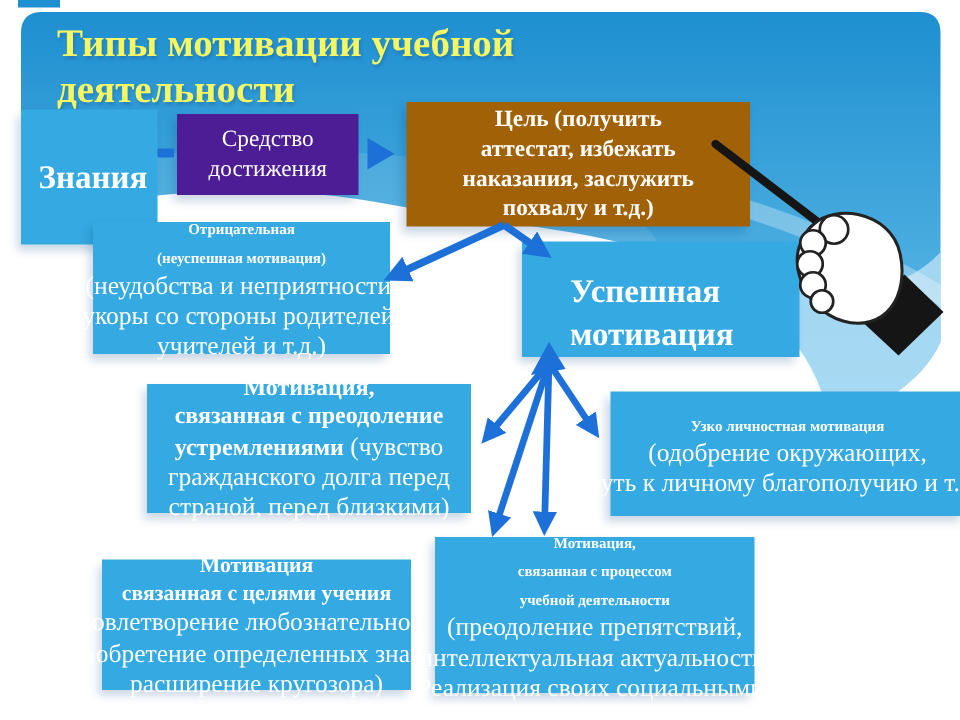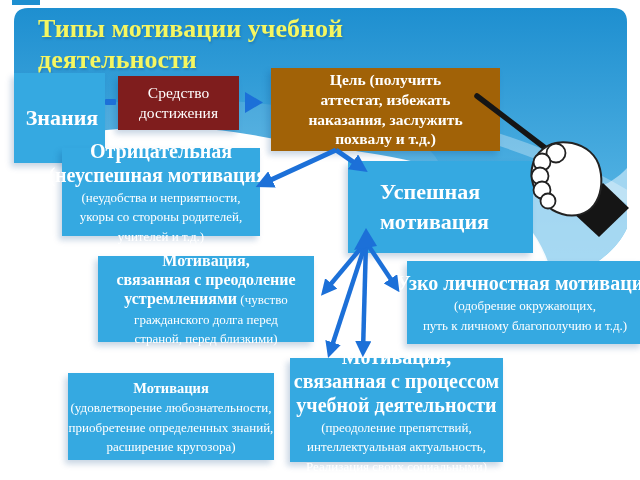--- a/index.html
+++ b/index.html
@@ -16,32 +16,32 @@
   }
   .title .line{white-space:nowrap;}
   .title .b{font-size:26px;font-weight:bold;}
   .box{
     position:absolute;z-index:2;color:#fff;
     display:flex;flex-direction:column;justify-content:center;align-items:center;
     text-align:center;overflow:visible;
     box-shadow:-3px 4px 6px rgba(10,70,130,.22);
   }
   .box .line{white-space:nowrap;line-height:1.2;}
-  .box .b{font-weight:bold;font-size:20px;}
+  .box .b{font-weight:bold;font-size:10px;}
   .box .n{font-weight:normal;font-size:15px;}
-  .box .s{font-weight:normal;font-size:13px;}
+  .box .s{font-weight:normal;font-size:17px;}
   
   #box-znaniya{left:14px;top:73px;width:91px;height:90px;align-items:center;padding-left:5px;box-sizing:border-box;}
   #box-znaniya .b{font-size:22px;}
   #box-sredstvo{left:118px;top:76px;width:121px;height:54px;}
   #box-sredstvo .n{font-size:15.5px;}
   #box-tsel{left:271px;top:68px;width:229px;height:83px;}
   #box-tsel .b{font-size:15.5px;}
   #box-otricatelnaya{left:62px;top:148px;width:198px;height:88px;}
-  #box-uspeshnaya{left:348px;top:161px;width:185px;height:92px;align-items:flex-start;padding-left:32px;box-sizing:border-box;}
+  #box-uspeshnaya{left:348px;top:161px;width:185px;height:77px;align-items:flex-start;padding-left:32px;box-sizing:border-box;justify-content:flex-end;}
   #box-uspeshnaya .b{font-size:22px;}
   #box-uspeshnaya .line{line-height:1.35;}
   #box-socialnye{left:98px;top:256px;width:216px;height:86px;}
   #box-socialnye .b{font-size:16px;}
   #box-uzko{left:407px;top:261px;width:236px;height:83px;}
   #box-celi{left:68px;top:373px;width:206px;height:87px;}
   #box-celi .b{font-size:14.5px;}
   #box-process{left:290px;top:358px;width:213px;height:104px;}
 </style>
 </head>
@@ -74,21 +74,21 @@
   </svg>
 
   <div class="title" style="color: rgb(245, 246, 97);">
       <div class="line"><span class="b">Типы мотивации учебной</span></div>
       <div class="line"><span class="b">деятельности</span></div>
     </div>
 
   <div class="box" id="box-znaniya" style="background: rgb(53, 169, 225); color: rgb(255, 255, 255);">
       <div class="line"><span class="b">Знания</span></div>
     </div>
-  <div class="box" id="box-sredstvo" style="background: #7f1d1d; color: rgb(255, 255, 255);">
+  <div class="box" id="box-sredstvo" style="background: #4c1d95; color: rgb(255, 255, 255);">
       <div class="line"><span class="n">Средство</span></div>
       <div class="line"><span class="n">достижения</span></div>
     </div>
   <div class="box" id="box-tsel" style="background: #a16207; color: rgb(255, 255, 255);">
       <div class="line"><span class="b">Цель (получить</span></div>
       <div class="line"><span class="b">аттестат, избежать</span></div>
       <div class="line"><span class="b">наказания, заслужить</span></div>
       <div class="line"><span class="b">похвалу и т.д.)</span></div>
     </div>
   <div class="box" id="box-otricatelnaya" style="background: rgb(53, 169, 225); color: rgb(255, 255, 255);">
@@ -109,20 +109,21 @@
       <div class="line"><span class="s">гражданского долга перед</span></div>
       <div class="line"><span class="s">страной,  перед близкими)</span></div>
     </div>
   <div class="box" id="box-uzko" style="background: rgb(53, 169, 225); color: rgb(255, 255, 255);">
       <div class="line"><span class="b">Узко личностная мотивация</span></div>
       <div class="line"><span class="s">(одобрение окружающих,</span></div>
       <div class="line"><span class="s">путь к личному благополучию и т.д.)</span></div>
     </div>
   <div class="box" id="box-celi" style="background: rgb(53, 169, 225); color: rgb(255, 255, 255);">
       <div class="line"><span class="b">Мотивация</span></div>
+      <div class="line"><span class="b">связанная с целями учения</span></div>
       <div class="line"><span class="s">(удовлетворение любознательности,</span></div>
       <div class="line"><span class="s">приобретение определенных знаний,</span></div>
       <div class="line"><span class="s">расширение кругозора)</span></div>
     </div>
   <div class="box" id="box-process" style="background: rgb(53, 169, 225); color: rgb(255, 255, 255);">
       <div class="line"><span class="b">Мотивация,</span></div>
       <div class="line"><span class="b">связанная с процессом</span></div>
       <div class="line"><span class="b">учебной деятельности</span></div>
       <div class="line"><span class="s">(преодоление препятствий,</span></div>
       <div class="line"><span class="s">интеллектуальная актуальность,</span></div>

